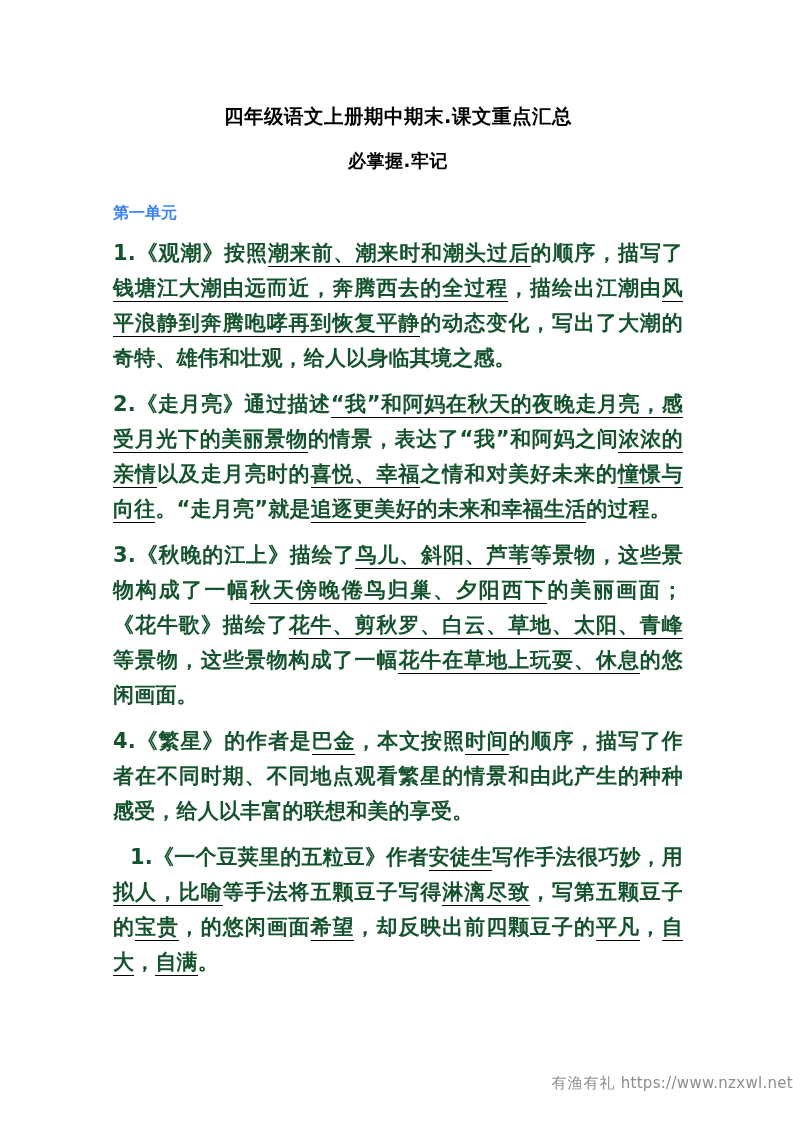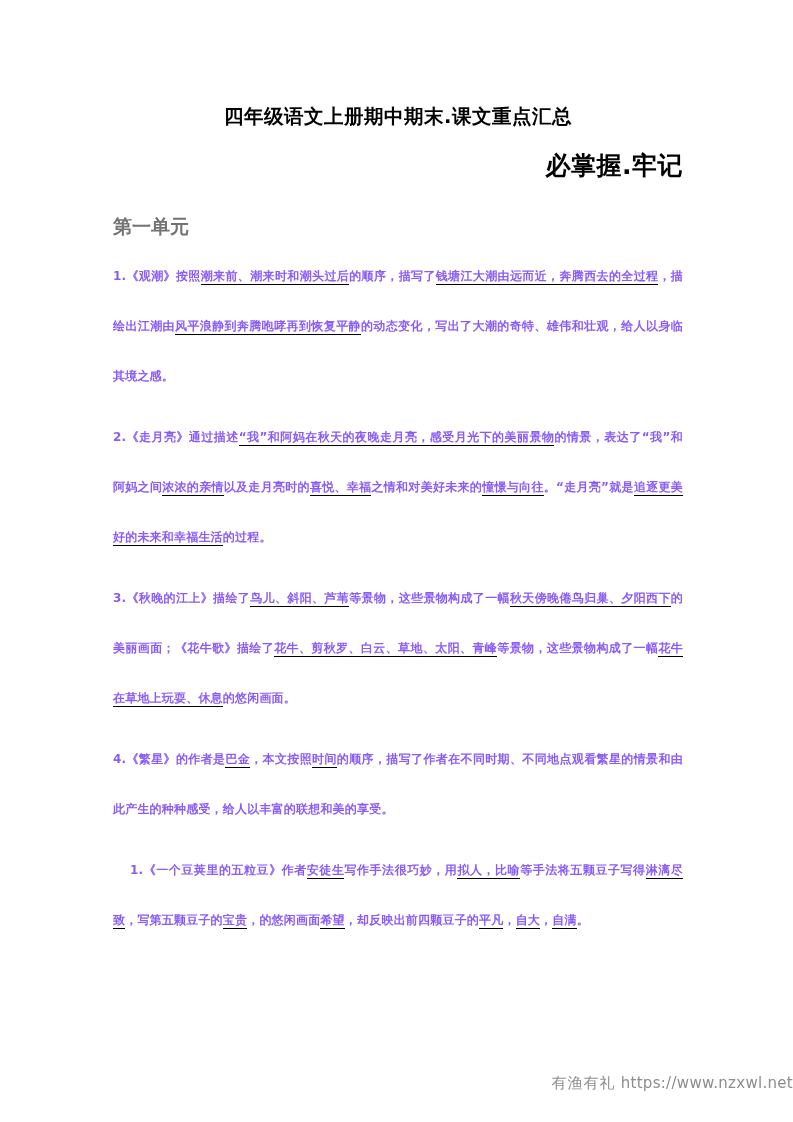--- a/index.html
+++ b/index.html
@@ -31,40 +31,40 @@
     text-align: center;
     font-size: 19.5px;
     font-weight: bold;
     color: #000;
     letter-spacing: 0.5px;
     line-height: 1.45;
     margin: 0 0 0 0;
     padding: 0;
   }
   .doc-subtitle {
-    text-align: right;
-    font-size: 25px;
+    text-align: center;
+    font-size: 18px;
     font-weight: bold;
     color: #000;
     letter-spacing: 0.5px;
     line-height: 1.45;
     margin-top: 17px;
   }
   .unit-heading {
-    font-size: 19px;
+    font-size: 16px;
     font-weight: bold;
-    color: #737373;
+    color: #3b82f6;
     margin-top: 27px;
     line-height: 1.5;
   }
   .para {
-    font-size: 12px;
+    font-size: 21px;
     font-weight: bold;
-    color: #8b5cf6;
-    line-height: 50px;
+    color: #14532d;
+    line-height: 35px;
     margin-top: 11px;
     text-align: justify;
     text-justify: inter-ideograph;
     letter-spacing: 0.2px;
     text-indent: 0;
   }
   .para.indented {
     text-indent: 17px;
   }
   .para u {

